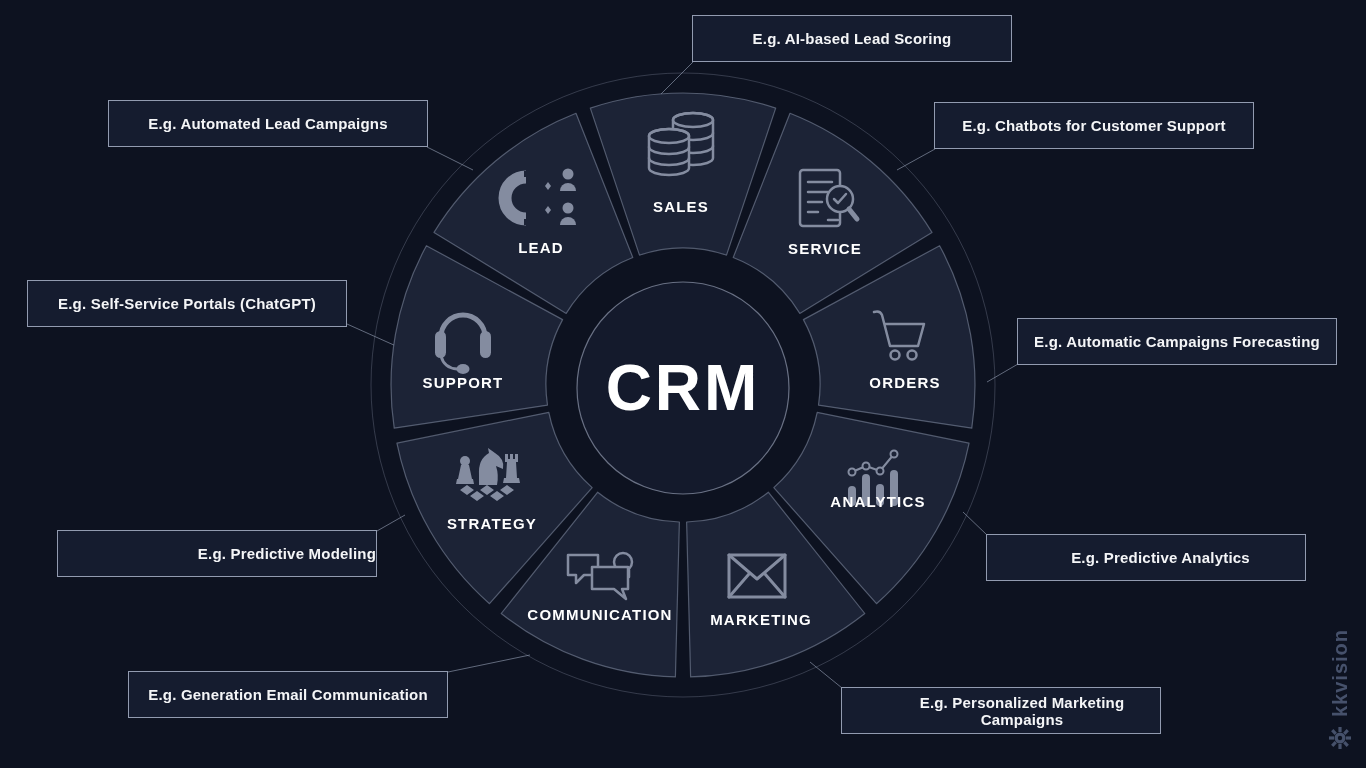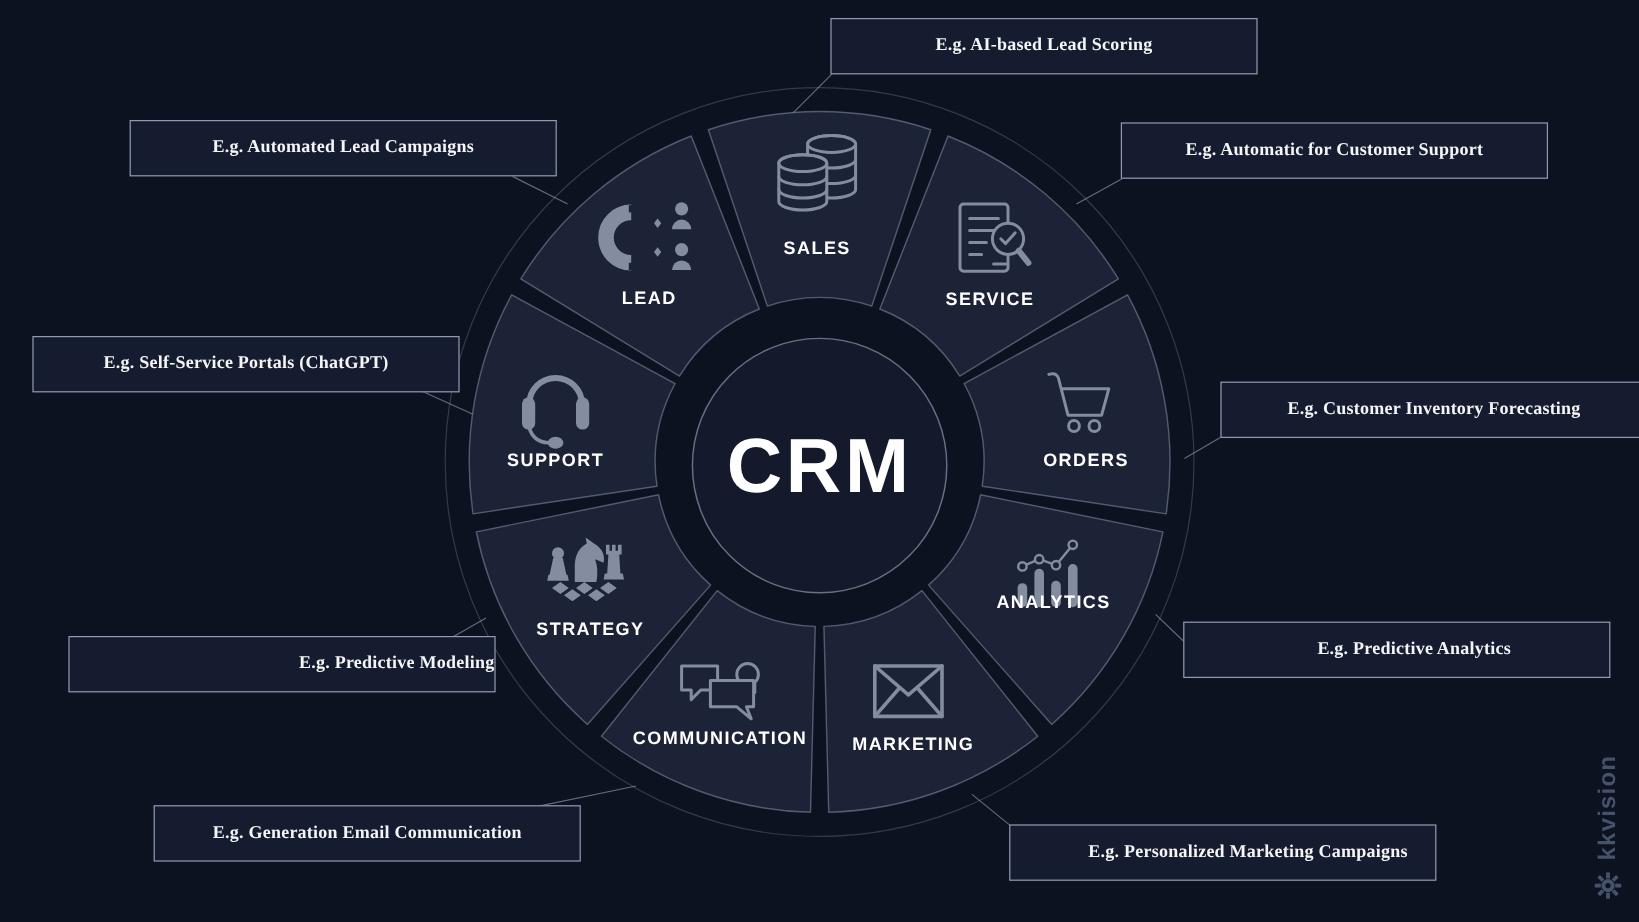--- a/index.html
+++ b/index.html
@@ -26,27 +26,26 @@
   .seg-label{
     fill:#ffffff;font-size:15px;font-weight:bold;letter-spacing:1.2px;
     text-anchor:middle;font-family:"Liberation Sans", sans-serif;
   }
   .connector{stroke:rgba(168,179,201,0.55);stroke-width:1;}
   .icon-stroke{stroke:#848ca0;fill:none;stroke-width:2.5;stroke-linecap:round;stroke-linejoin:round;}
   .icon-stroke-fill{stroke:#848ca0;fill:#1c2336;stroke-width:2.5;stroke-linecap:round;stroke-linejoin:round;}
   .icon-fill{fill:#848ca0;}
   .label-box{
     position:absolute;box-sizing:border-box;
-    width:356px;height:47px;
+    width:320px;height:47px;
     background:#151c2f;
     border:1px solid rgba(178,188,209,0.8);
     display:flex;align-items:center;justify-content:center;
     color:#f4f5f7;font-size:15px;font-weight:bold;letter-spacing:0.2px;
     text-align:center;
-    font-family:Liberation Serif, serif;
   }
   .watermark{
     position:absolute;right:14px;bottom:18px;
     display:flex;flex-direction:column;align-items:center;gap:9px;
   }
   .wm-text{
     writing-mode:vertical-rl;transform:rotate(180deg);
     color:#46516b;font-size:20px;font-weight:bold;letter-spacing:1px;
   }
 </style>
@@ -187,26 +186,26 @@
     </g>
 
     <circle class="center-circle" cx="683" cy="388" r="106"></circle>
     <text class="crm-text" x="683" y="410">CRM</text>
   </svg>
 
   <div class="label-box" style="left:692px;top:15px;">
     <span>E.g. AI-based Lead Scoring</span>
   </div>
   <div class="label-box" style="left:934px;top:102px;">
-    <span>E.g. Automatic for Customer Support</span>
+    <span>E.g. Chatbots for Customer Support</span>
   </div>
   <div class="label-box" style="left:1017px;top:318px;">
-    <span>E.g. Customer Inventory Forecasting</span>
-  </div>
-  <div class="label-box" style="left:986px;top:518px;padding-left:29px;">
+    <span>E.g. Automatic Campaigns Forecasting</span>
+  </div>
+  <div class="label-box" style="left:986px;top:534px;padding-left:29px;">
     <span>E.g. Predictive Analytics</span>
   </div>
   <div class="label-box" style="left:841px;top:687px;padding-left:42px;">
     <span>E.g. Personalized Marketing Campaigns</span>
   </div>
   <div class="label-box" style="left:128px;top:671px;">
     <span>E.g. Generation Email Communication</span>
   </div>
   <div class="label-box" style="left:57px;top:530px;justify-content:flex-end;">
     <span>E.g. Predictive Modeling</span>

